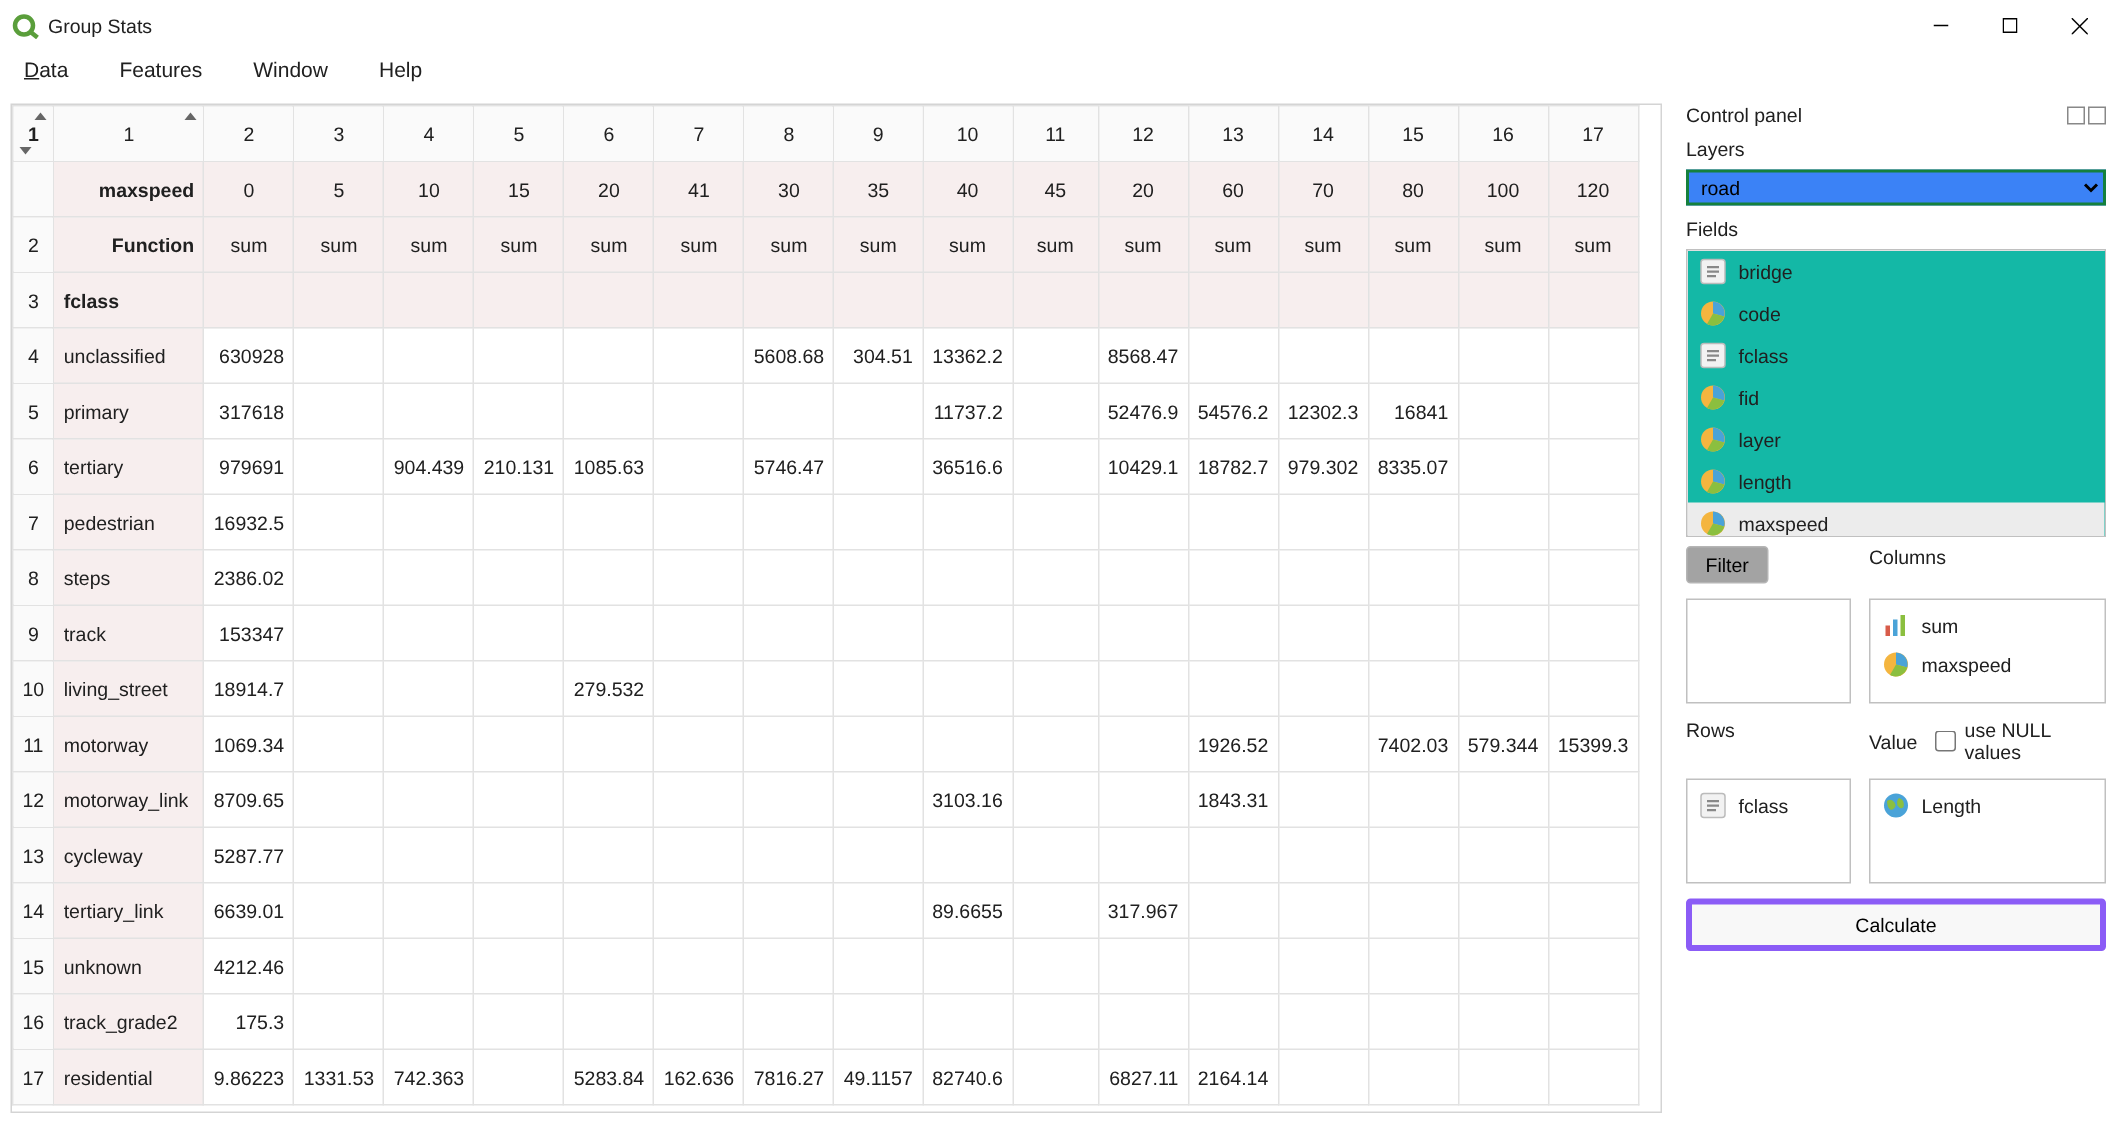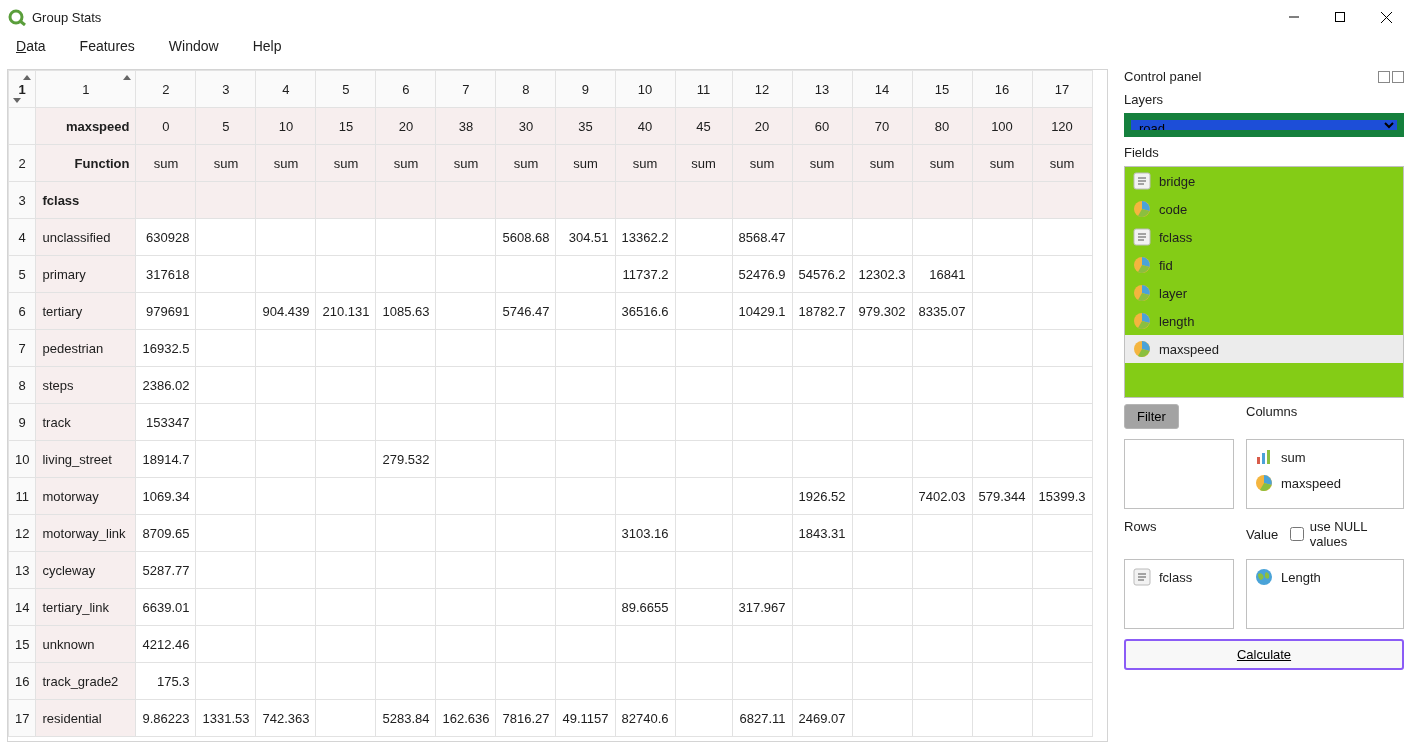--- a/index.html
+++ b/index.html
@@ -37,34 +37,34 @@
 .sortcol { position: relative; }
 .sortcol .tri { position: absolute; right: 4px; top: 4px; width:0;height:0;border-left:4px solid transparent;border-right:4px solid transparent;border-bottom:5px solid #666; }
 .sortcol .tri2 { position: absolute; left: 4px; bottom: 4px; width:0;height:0;border-left:4px solid transparent;border-right:4px solid transparent;border-top:5px solid #666; }
 
 
 .panel { width: 300px; display: flex; flex-direction: column; padding: 6px 10px 8px; gap: 6px; }
 .panel-title { display: flex; align-items: center; font-size: 13px; }
 .panel-title .sp { margin-left: auto; display:flex; gap:2px; }
 .smicon { width: 12px; height: 12px; border: 1px solid #888; }
 .lbl { font-size: 13px; margin-top: 2px; }
-select { width: 100%; height: 24px; border: 7px solid #15803d; background: #1d4ed8; font-size: 13px; padding: 0 4px; }
-.fields { border: 1px solid #c0c0c0; height: 232px; overflow-y: scroll; background: #84cc16; }
+select { width: 100%; height: 24px; border: 2px solid #15803d; background: #3b82f6; font-size: 13px; padding: 0 4px; }
+.fields { border: 1px solid #c0c0c0; height: 192px; overflow-y: scroll; background: #14b8a6; }
 .frow { display: flex; align-items: center; gap: 8px; padding: 5px 8px; }
 .frow.sel { background: #ececec; }
 .icon { width: 18px; height: 18px; display: inline-flex; align-items: center; justify-content: center; }
 
 .grid2 { display: grid; grid-template-columns: 110px 1fr; gap: 10px 12px; }
 .boxlabel { font-size: 13px; }
 .btn { border: 1px solid #b5b5b5; background: #a3a3a3; border-radius: 3px; padding: 4px 12px; font-size: 13px; }
 .box { border: 1px solid #c0c0c0; min-height: 70px; background: #fff; padding: 4px; }
 .box .frow { padding: 4px 4px; }
 .chkrow { display: flex; align-items: center; gap: 6px; font-size: 13px; }
 input[type=checkbox] { width: 14px; height: 14px; }
-.calcbtn { width: 100%; border: 2px solid #8b5cf6; background: #f8f8f8; border-radius: 3px; padding: 6px; font-size: 13px; margin-top: 4px; text-decoration: underline; }
+.calcbtn { width: 100%; border: 4px solid #8b5cf6; background: #f8f8f8; border-radius: 3px; padding: 6px; font-size: 13px; margin-top: 4px; }
 .rowgap { display:flex; align-items:center; gap:12px; }
 .clearwrap { display:flex; justify-content: space-between; align-items:center; }
 </style>
 </head>
 <body>
 
 <div class="titlebar">
   <div class="left">
     <span class="icon">
       <svg viewBox="0 0 18 18" width="18" height="18">
@@ -128,21 +128,21 @@
               <th class="colnum ">17</th>
             </tr>
             <tr>
               <th class="rownum"></th>
               <td class="hdr-pink left">maxspeed</td>
               <td class="hdr-pink center">0</td>
               <td class="hdr-pink center">5</td>
               <td class="hdr-pink center">10</td>
               <td class="hdr-pink center">15</td>
               <td class="hdr-pink center">20</td>
-              <td class="hdr-pink center">38</td>
+              <td class="hdr-pink center">41</td>
               <td class="hdr-pink center">30</td>
               <td class="hdr-pink center">35</td>
               <td class="hdr-pink center">40</td>
               <td class="hdr-pink center">45</td>
               <td class="hdr-pink center">20</td>
               <td class="hdr-pink center">60</td>
               <td class="hdr-pink center">70</td>
               <td class="hdr-pink center">80</td>
               <td class="hdr-pink center">100</td>
               <td class="hdr-pink center">120</td>
@@ -454,21 +454,21 @@
               <td>1331.53</td>
               <td>742.363</td>
               <td></td>
               <td>5283.84</td>
               <td>162.636</td>
               <td>7816.27</td>
               <td>49.1157</td>
               <td>82740.6</td>
               <td></td>
               <td>6827.11</td>
-              <td>2469.07</td>
+              <td>2164.14</td>
               <td></td>
               <td></td>
               <td></td>
               <td></td>
             </tr>
           </tbody>
         </table>
     </div>
   </div>
 

